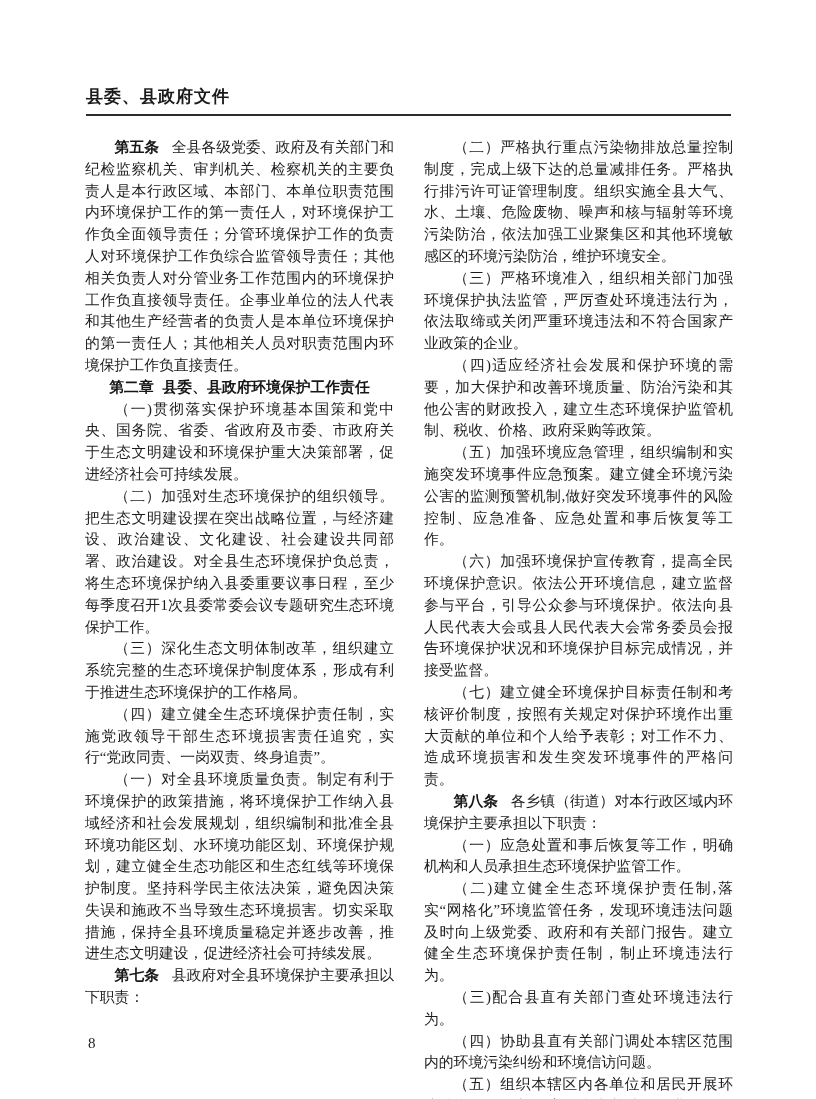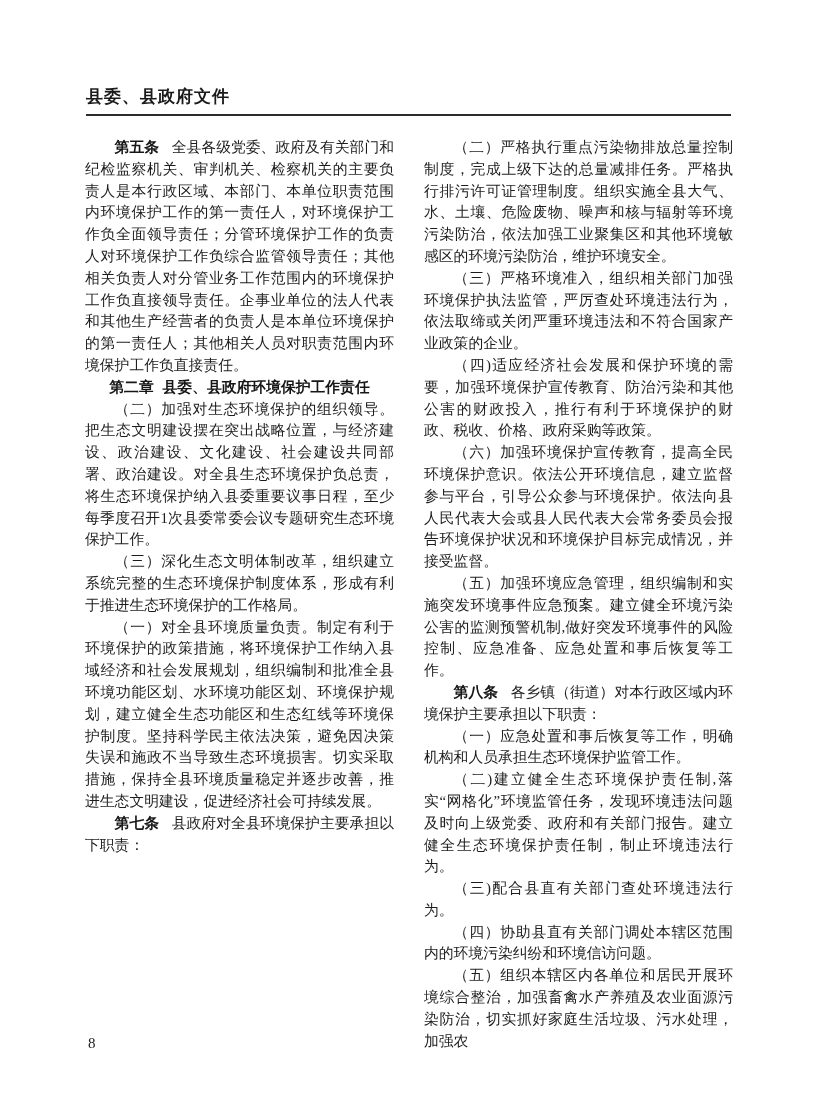--- a/index.html
+++ b/index.html
@@ -77,32 +77,35 @@
   <div class="doc-header">
     <span class="doc-header-title">县委、县政府文件</span>
   </div>
   <div class="doc-header-rule"></div>
 
   <div class="columns">
 
     <div class="column">
       <p class="para"><span class="para-head">第五条</span><span>全县各级党委、政府及有关部门和纪检监察机关、审判机关、检察机关的主要负责人是本行政区域、本部门、本单位职责范围内环境保护工作的第一责任人，对环境保护工作负全面领导责任；分管环境保护工作的负责人对环境保护工作负综合监管领导责任；其他相关负责人对分管业务工作范围内的环境保护工作负直接领导责任。企事业单位的法人代表和其他生产经营者的负责人是本单位环境保护的第一责任人；其他相关人员对职责范围内环境保护工作负直接责任。</span></p>
       <p class="para chapter-heading"><span class="para-head">第二章</span><span>县委、县政府环境保护工作责任</span></p>
+      <p class="para">（一)贯彻落实保护环境基本国策和党中央、国务院、省委、省政府及市委、市政府关于生态文明建设和环境保护重大决策部署，促进经济社会可持续发展。</p>
       <p class="para">（二）加强对生态环境保护的组织领导。把生态文明建设摆在突出战略位置，与经济建设、政治建设、文化建设、社会建设共同部署、政治建设。对全县生态环境保护负总责，将生态环境保护纳入县委重要议事日程，至少每季度召开1次县委常委会议专题研究生态环境保护工作。</p>
       <p class="para">（三）深化生态文明体制改革，组织建立系统完整的生态环境保护制度体系，形成有利于推进生态环境保护的工作格局。</p>
+      <p class="para">（四）建立健全生态环境保护责任制，实施党政领导干部生态环境损害责任追究，实行“党政同责、一岗双责、终身追责”。</p>
       <p class="para">（一）对全县环境质量负责。制定有利于环境保护的政策措施，将环境保护工作纳入县域经济和社会发展规划，组织编制和批准全县环境功能区划、水环境功能区划、环境保护规划，建立健全生态功能区和生态红线等环境保护制度。坚持科学民主依法决策，避免因决策失误和施政不当导致生态环境损害。切实采取措施，保持全县环境质量稳定并逐步改善，推进生态文明建设，促进经济社会可持续发展。</p>
       <p class="para"><span class="para-head">第七条</span><span>县政府对全县环境保护主要承担以下职责：</span></p>
     </div>
 
     <div class="column">
       <p class="para">（二）严格执行重点污染物排放总量控制制度，完成上级下达的总量减排任务。严格执行排污许可证管理制度。组织实施全县大气、水、土壤、危险废物、噪声和核与辐射等环境污染防治，依法加强工业聚集区和其他环境敏感区的环境污染防治，维护环境安全。</p>
       <p class="para">（三）严格环境准入，组织相关部门加强环境保护执法监管，严厉查处环境违法行为，依法取缔或关闭严重环境违法和不符合国家产业政策的企业。</p>
-      <p class="para">（四)适应经济社会发展和保护环境的需要，加强环境保护宣传教育、防治污染和其他公害的财政投入，推行有利于环境保护的财政、税收、价格、政府采购等政策。</p>
+      <p class="para">（四)适应经济社会发展和保护环境的需要，加大保护和改善环境质量、防治污染和其他公害的财政投入，建立生态环境保护监管机制、税收、价格、政府采购等政策。</p>
+      <p class="para">（五）加强环境应急管理，组织编制和实施突发环境事件应急预案。建立健全环境污染公害的监测预警机制,做好突发环境事件的风险控制、应急准备、应急处置和事后恢复等工作。</p>
       <p class="para">（六）加强环境保护宣传教育，提高全民环境保护意识。依法公开环境信息，建立监督参与平台，引导公众参与环境保护。依法向县人民代表大会或县人民代表大会常务委员会报告环境保护状况和环境保护目标完成情况，并接受监督。</p>
-      <p class="para">（五）加强环境应急管理，组织编制和实施突发环境事件应急预案。建立健全环境污染公害的监测预警机制,做好突发环境事件的风险控制、应急准备、应急处置和事后恢复等工作。</p>
+      <p class="para">（七）建立健全环境保护目标责任制和考核评价制度，按照有关规定对保护环境作出重大贡献的单位和个人给予表彰；对工作不力、造成环境损害和发生突发环境事件的严格问责。</p>
       <p class="para"><span class="para-head">第八条</span><span>各乡镇（街道）对本行政区域内环境保护主要承担以下职责：</span></p>
       <p class="para">（一）应急处置和事后恢复等工作，明确机构和人员承担生态环境保护监管工作。</p>
       <p class="para">（二)建立健全生态环境保护责任制,落实“网格化”环境监管任务，发现环境违法问题及时向上级党委、政府和有关部门报告。建立健全生态环境保护责任制，制止环境违法行为。</p>
       <p class="para">（三)配合县直有关部门查处环境违法行为。</p>
       <p class="para">（四）协助县直有关部门调处本辖区范围内的环境污染纠纷和环境信访问题。</p>
       <p class="para">（五）组织本辖区内各单位和居民开展环境综合整治，加强畜禽水产养殖及农业面源污染防治，切实抓好家庭生活垃圾、污水处理，加强农</p>
     </div>
 
   </div>
 

